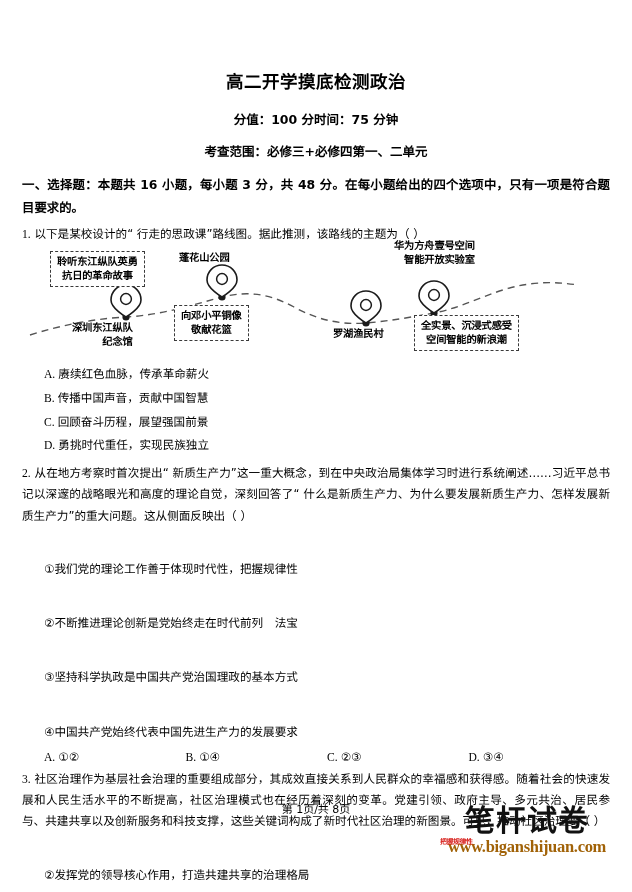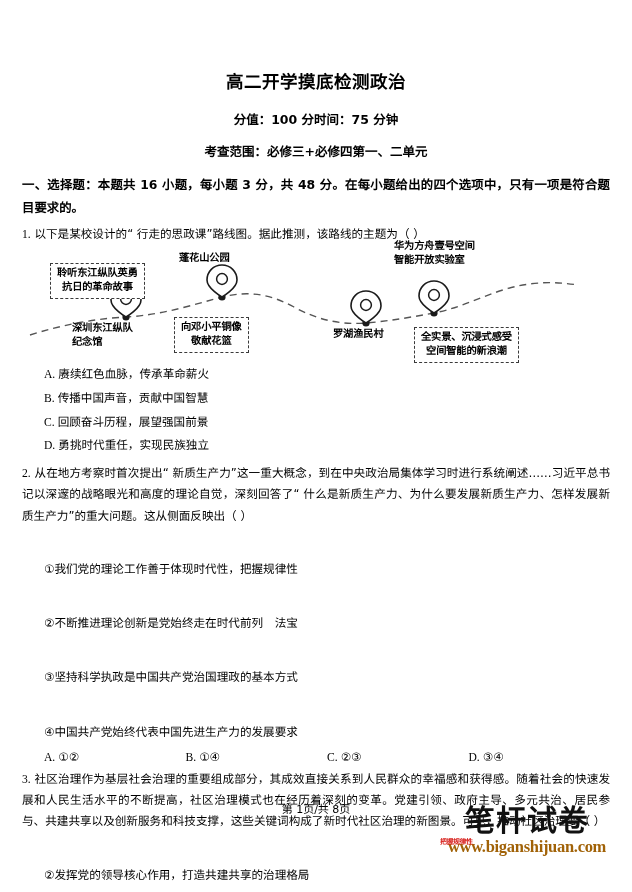--- a/index.html
+++ b/index.html
@@ -118,30 +118,29 @@
   }
   .map-box {
     position: absolute;
     border: 1.3px dashed #3a3a3a;
     padding: 3px 6px;
     font-size: 10.3px;
     line-height: 1.32;
     text-align: center;
     white-space: nowrap;
     background: #ffffff;
-    font-family: Liberation Mono, monospace;
+    font-family: Liberation Serif, serif;
     font-weight: bold;
     letter-spacing: -0.2px;
-    margin-top: 12px;
   }
   .map-label {
     position: absolute;
     font-size: 10.3px;
     line-height: 1.32;
-    text-align: left;
+    text-align: right;
     white-space: nowrap;
     font-family: "Liberation Serif", "DejaVu Serif", serif;
     font-weight: bold;
     letter-spacing: -0.2px;
   }
 
   
   .page-footer {
     position: absolute;
     left: 0;

